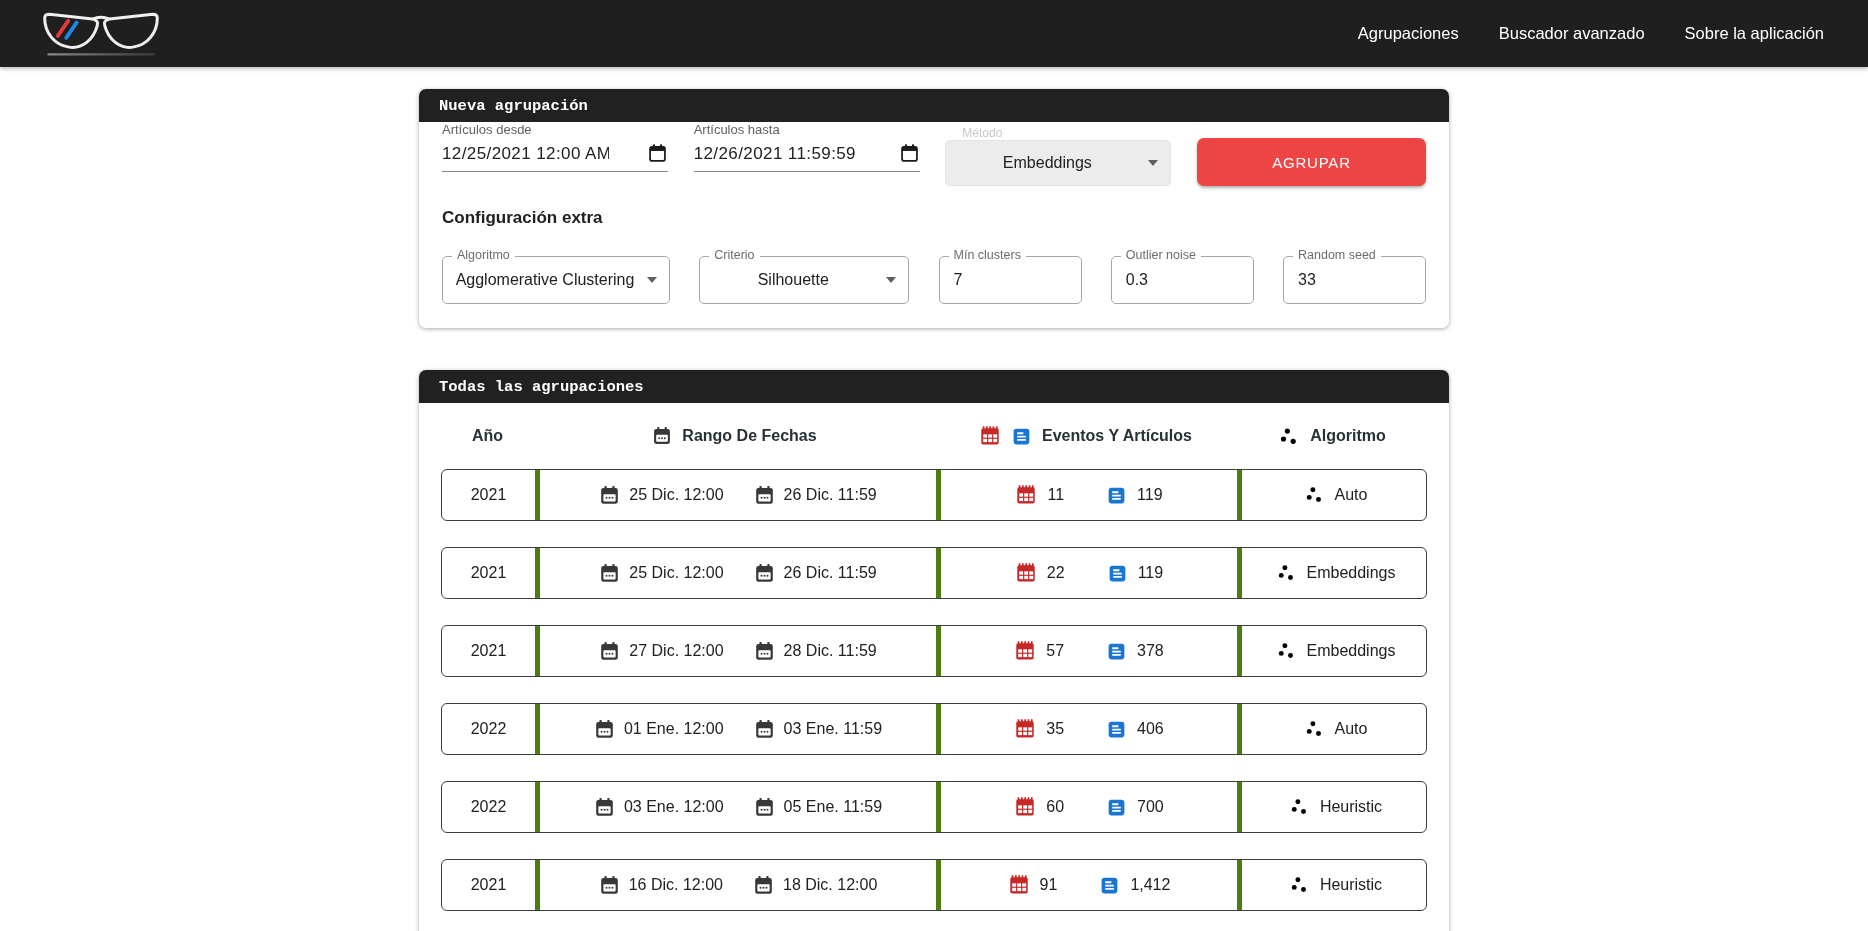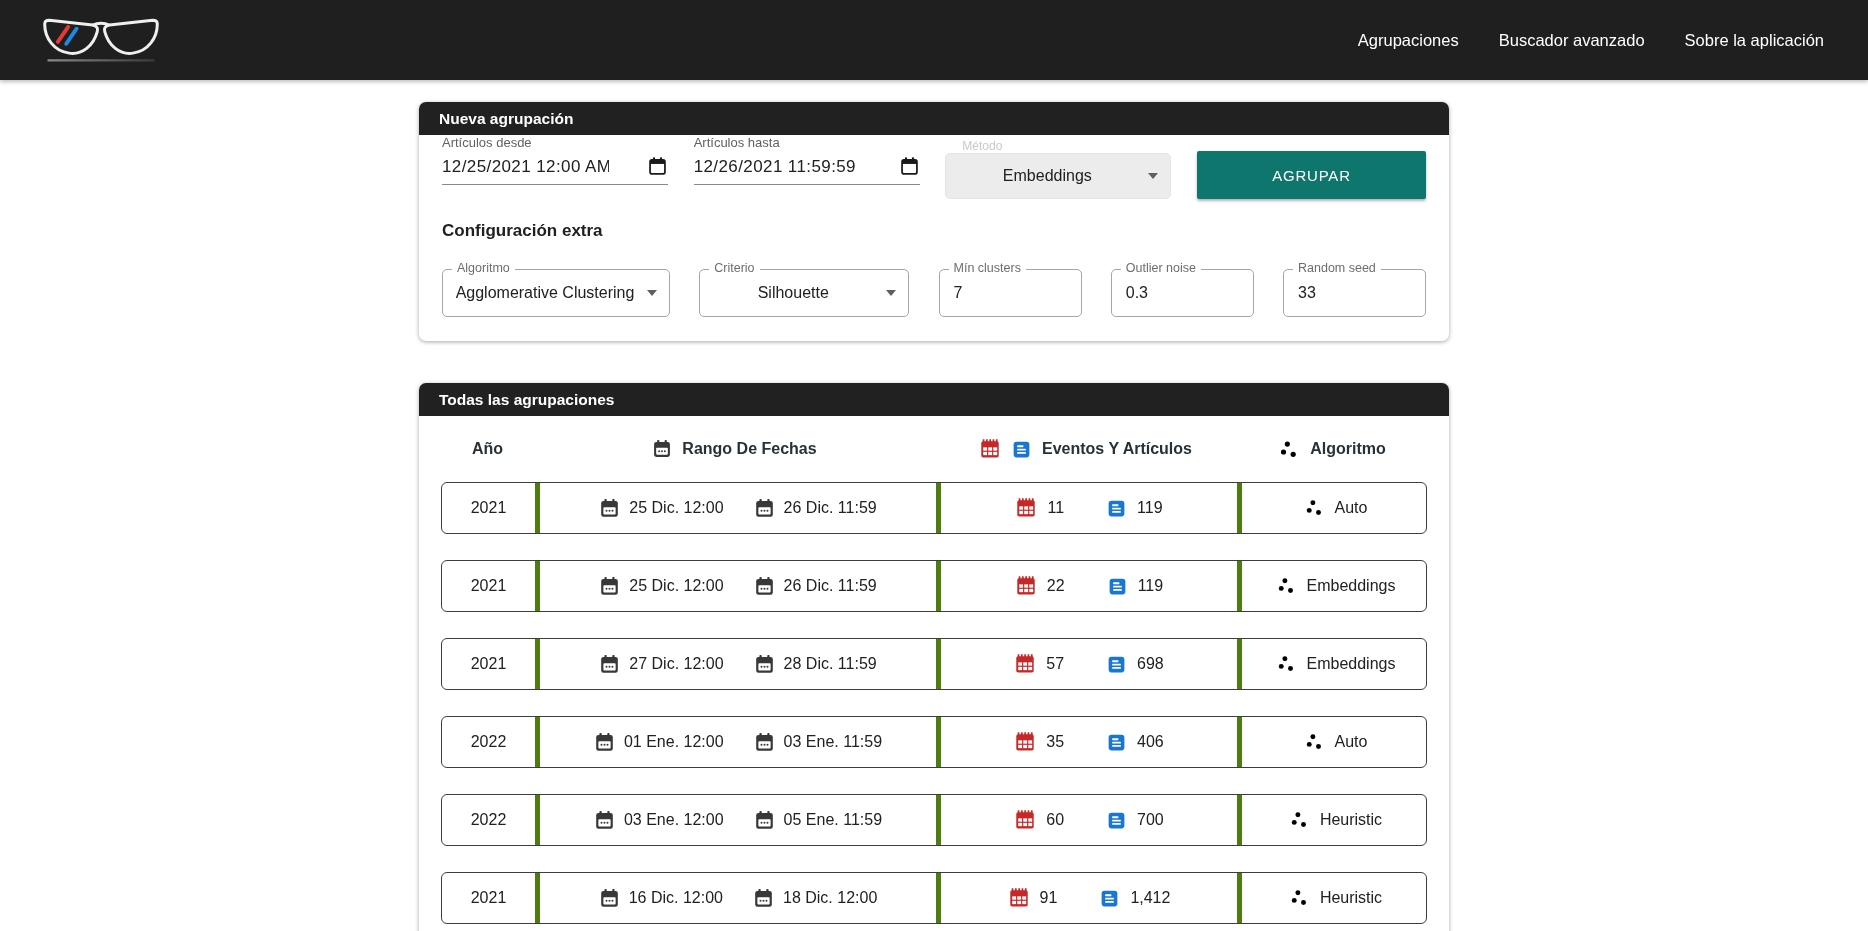--- a/index.html
+++ b/index.html
@@ -1,31 +1,31 @@
 <!DOCTYPE html>
 <html><head>
 <meta charset="utf-8">
 <style>
   * { margin:0; padding:0; box-sizing:border-box; }
   html,body { width:1868px; height:931px; overflow:hidden; background:#fff;
     font-family:"Liberation Sans", sans-serif; color:#212121; }
 
   
-  .navbar { height:80px; background:#1f1f1f; display:flex; align-items:center;
+  .navbar { height:67px; background:#1f1f1f; display:flex; align-items:center;
     justify-content:space-between; padding:0 44px 0 40px;
     box-shadow:0 2px 4px rgba(0,0,0,.25); position:relative; z-index:5; }
   .brand { display:flex; align-items:center; }
   .nav-links { display:flex; gap:40px; }
   .nav-link { color:#fff; font-size:16.5px; cursor:pointer; white-space:nowrap; }
 
   
   .page { width:1030px; margin:22px auto 0; }
   .panel { border-radius:7px; box-shadow:0 1px 4px rgba(0,0,0,.35); background:#fff; }
   .panel-header { background:#212121; color:#fff; font-weight:bold; font-size:15.5px;
-    padding:8px 20px; border-radius:7px 7px 0 0; height:33px; display:flex; align-items:center; }
+    padding:8px 20px; border-radius:7px 7px 0 0; height:33px; display:flex; align-items:center;font-family:Liberation Mono, monospace; }
 
   
   .panel-body { padding:0 23px 24px; }
   .form-row { display:flex; justify-content:space-between; align-items:flex-start; }
   .datetime-field { width:226px; }
   .field-label { font-size:13px; color:#616161; margin-bottom:3px; }
   .datetime-box { display:flex; align-items:center; border-bottom:1px solid #8a8a8a;
     padding:3px 0 7px;gap:32px; }
   .datetime-value { font-size:17px; letter-spacing:.4px; white-space:nowrap;
     overflow:hidden; flex:1; }
@@ -33,22 +33,22 @@
 
   .method-select { position:relative; width:226px; height:46px; background:#ececec;
     border:1px solid #e4e4e4; border-radius:5px; display:flex; align-items:center;
     cursor:pointer; margin-top:18px; }
   .method-label { position:absolute; top:-15px; left:12px; font-size:12px; color:#c9c9c9;
     background:transparent; padding:0 4px; }
   .method-value { flex:1; text-align:center; font-size:16px; color:#212121; }
   .caret { width:0; height:0; border-left:5px solid transparent; border-right:5px solid transparent;
     border-top:6px solid #5f5f5f; margin-right:12px; }
 
-  .btn-agrupar { width:229px; height:48px; margin-top:16px; background:#0f766e; color:#fff;
-    border:none; border-radius:2px; font-size:15px; letter-spacing:.8px;
+  .btn-agrupar { width:229px; height:48px; margin-top:16px; background:#ef4444; color:#fff;
+    border:none; border-radius:7px; font-size:15px; letter-spacing:.8px;
     font-family:"Liberation Sans", sans-serif; cursor:pointer;
     box-shadow:0 2px 3px rgba(0,0,0,.3); }
 
   .extra-heading { font-size:17px; font-weight:bold; margin-top:22px; }
   .outlined-row { display:flex; justify-content:space-between; margin-top:28px; }
   .outlined { position:relative; height:48px; border:1px solid #a6a6a6; border-radius:5px;
     display:flex; align-items:center; background:#fff; }
   .outlined .o-label { position:absolute; top:-9px; left:9px; background:#fff; padding:0 5px;
     font-size:12.5px; color:#6d6d6d; white-space:nowrap; }
   .outlined.w-lg { width:228px; } .outlined.w-md { width:210px; } .outlined.w-sm { width:143px; }
@@ -321,21 +321,21 @@
     </div>
     <div class="cell events-cell">
       <svg width="22" height="22" viewBox="0 0 24 24" class="icon">
                 <use href="#cal-red"></use>
               </svg>
       <span class="num">57</span>
       <span class="articles-group">
         <svg width="21" height="21" viewBox="0 0 24 24" class="icon">
                   <use href="#article-blue"></use>
                 </svg>
-        <span class="num">698</span>
+        <span class="num">378</span>
       </span>
     </div>
     <div class="cell algo-cell">
       <svg width="22" height="22" viewBox="0 0 24 24" class="icon algo-icon blue">
                 <use href="#scatter"></use>
               </svg>
       <span>Embeddings</span>
     </div>
   </div>
 

